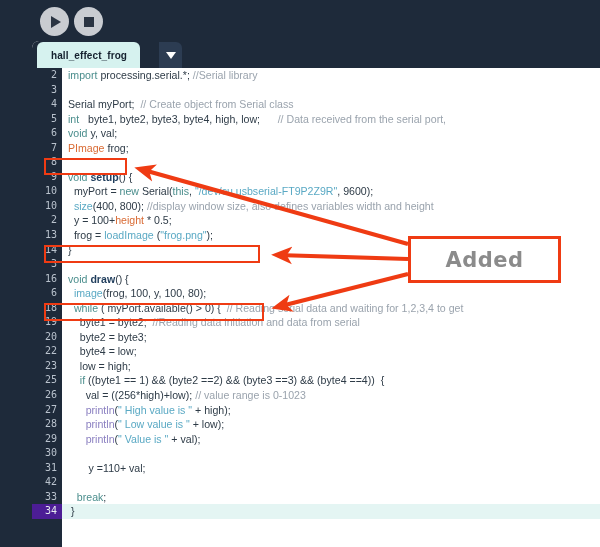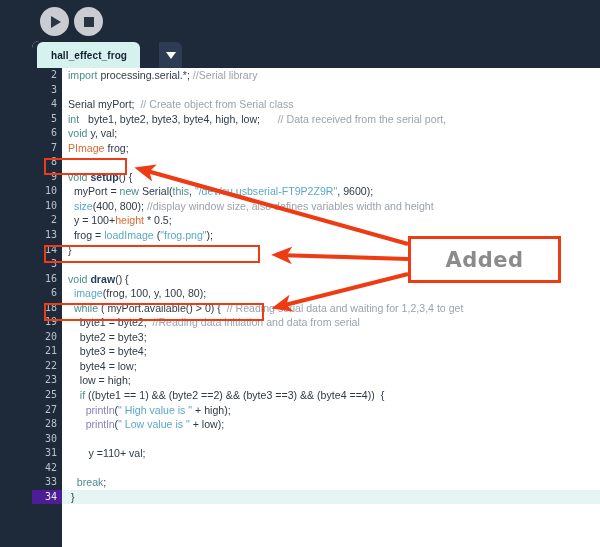--- a/index.html
+++ b/index.html
@@ -217,26 +217,27 @@
           <div class="row"><div class="ln">10</div><div class="src">  <span class="s">size</span>(400, 800); <span class="c">//display window size, also defines variables width and height</span></div></div>
           <div class="row"><div class="ln">2</div><div class="src">  y = 100+<span class="o">height</span> * 0.5;</div></div>
           <div class="row"><div class="ln">13</div><div class="src">  frog = <span class="s">loadImage</span> (<span class="s">"frog.png"</span>);</div></div>
           <div class="row"><div class="ln">14</div><div class="src">}</div></div>
           <div class="row"><div class="ln">3</div><div class="src">&nbsp;</div></div>
           <div class="row"><div class="ln">16</div><div class="src"><span class="k">void</span> <span class="kb">draw</span>() {</div></div>
           <div class="row"><div class="ln">6</div><div class="src">  <span class="s">image</span>(frog, 100, y, 100, 80);</div></div>
           <div class="row"><div class="ln">18</div><div class="src">  <span class="k">while</span> ( myPort.available() &gt; 0) {  <span class="c">// Reading serial data and waiting for 1,2,3,4 to get</span></div></div>
           <div class="row"><div class="ln">19</div><div class="src">    byte1 = byte2;  <span class="c">//Reading data initiation and data from serial</span></div></div>
           <div class="row"><div class="ln">20</div><div class="src">    byte2 = byte3;</div></div>
-          <div class="row"><div class="ln">21</div><div class="src">    byte3 = byte4;</div></div>
           <div class="row"><div class="ln">22</div><div class="src">    byte4 = low;</div></div>
           <div class="row"><div class="ln">23</div><div class="src">    low = high;</div></div>
           <div class="row"><div class="ln">25</div><div class="src">    <span class="k">if</span> ((byte1 == 1) &amp;&amp; (byte2 ==2) &amp;&amp; (byte3 ==3) &amp;&amp; (byte4 ==4))  {</div></div>
+          <div class="row"><div class="ln">26</div><div class="src">      val = ((256*high)+low); <span class="c">// value range is 0-1023</span></div></div>
           <div class="row"><div class="ln">27</div><div class="src">      <span class="f">println</span>(<span class="s">" High value is "</span> + high);</div></div>
           <div class="row"><div class="ln">28</div><div class="src">      <span class="f">println</span>(<span class="s">" Low value is "</span> + low);</div></div>
+          <div class="row"><div class="ln">29</div><div class="src">      <span class="f">println</span>(<span class="s">" Value is "</span> + val);</div></div>
           <div class="row"><div class="ln">30</div><div class="src">&nbsp;</div></div>
           <div class="row"><div class="ln">31</div><div class="src">       y =110+ val;</div></div>
           <div class="row"><div class="ln">42</div><div class="src">&nbsp;</div></div>
           <div class="row"><div class="ln">33</div><div class="src">   <span class="k">break</span>;</div></div>
           <div class="row hl"><div class="ln">34</div><div class="src"> }</div></div>
         </div>
     </div>
 
   </div>
 

